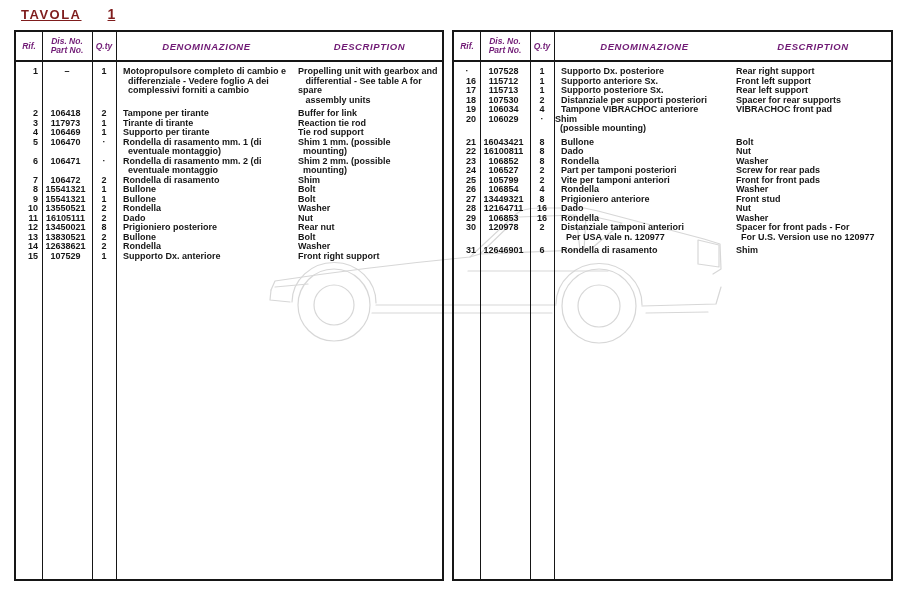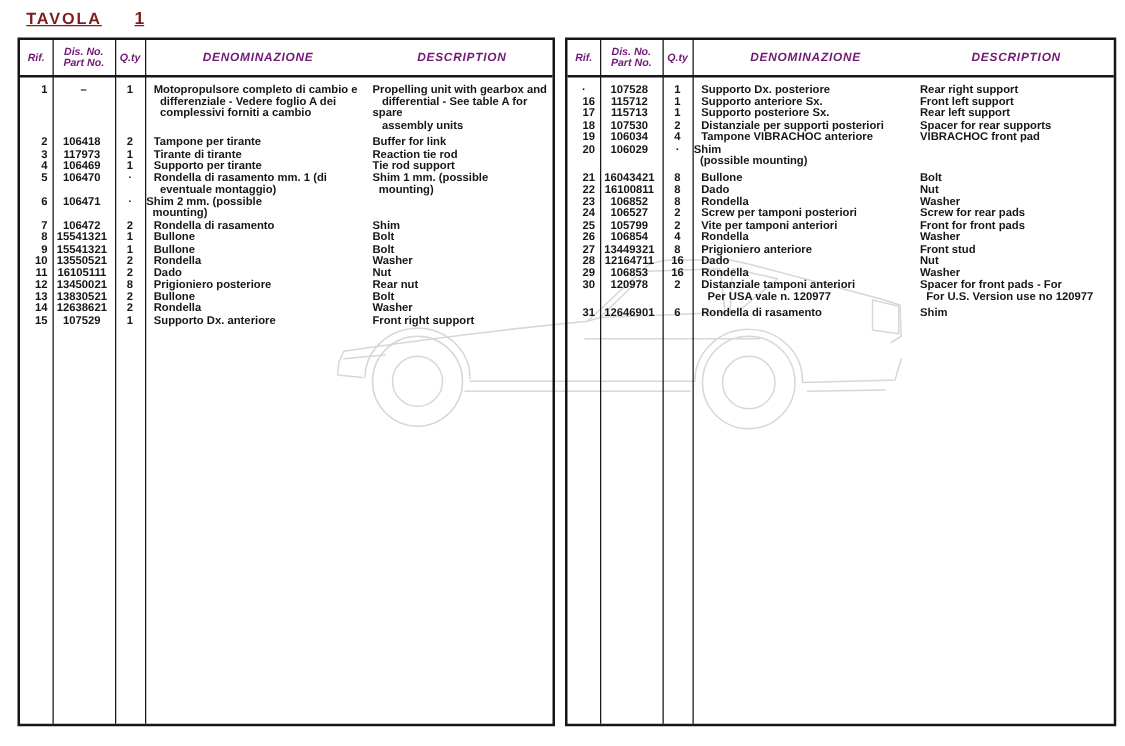--- a/index.html
+++ b/index.html
@@ -128,20 +128,22 @@
     <div class="cell denom">Rondella di rasamento mm. 1 (di
 &nbsp;&nbsp;eventuale montaggio)</div>
     <div class="cell desc">Shim 1 mm. (possible
 &nbsp;&nbsp;mounting)</div>
   </div>
 
   <div class="row">
     <div class="cell rif">6</div>
     <div class="cell part">106471</div>
     <div class="cell qty">·</div>
+    <div class="cell denom">Rondella di rasamento mm. 2 (di
+&nbsp;&nbsp;eventuale montaggio</div>
     <div class="cell desc">Shim 2 mm. (possible
 &nbsp;&nbsp;mounting)</div>
   </div>
 
   <div class="row">
     <div class="cell rif">7</div>
     <div class="cell part">106472</div>
     <div class="cell qty">2</div>
     <div class="cell denom">Rondella di rasamento</div>
     <div class="cell desc">Shim</div>
@@ -295,21 +297,21 @@
     <div class="cell part">106852</div>
     <div class="cell qty">8</div>
     <div class="cell denom">Rondella</div>
     <div class="cell desc">Washer</div>
   </div>
 
   <div class="row">
     <div class="cell rif">24</div>
     <div class="cell part">106527</div>
     <div class="cell qty">2</div>
-    <div class="cell denom">Screw per tamponi posteriori</div>
+    <div class="cell denom">Part per tamponi posteriori</div>
     <div class="cell desc">Screw for rear pads</div>
   </div>
 
   <div class="row">
     <div class="cell rif">25</div>
     <div class="cell part">105799</div>
     <div class="cell qty">2</div>
     <div class="cell denom">Vite per tamponi anteriori</div>
     <div class="cell desc">Front for front pads</div>
   </div>

